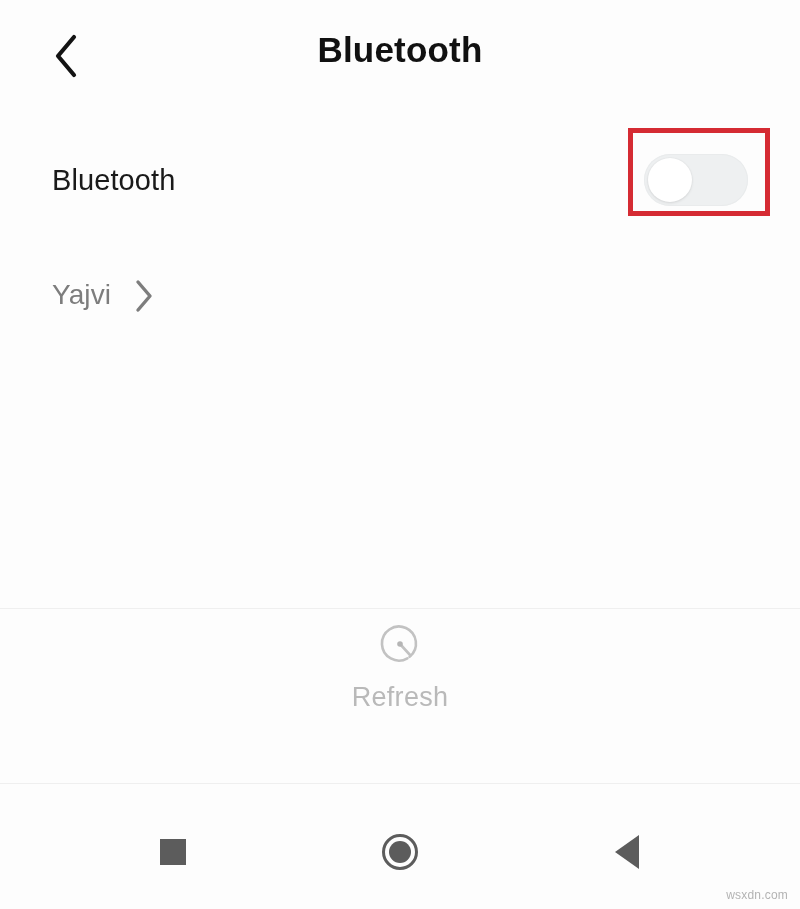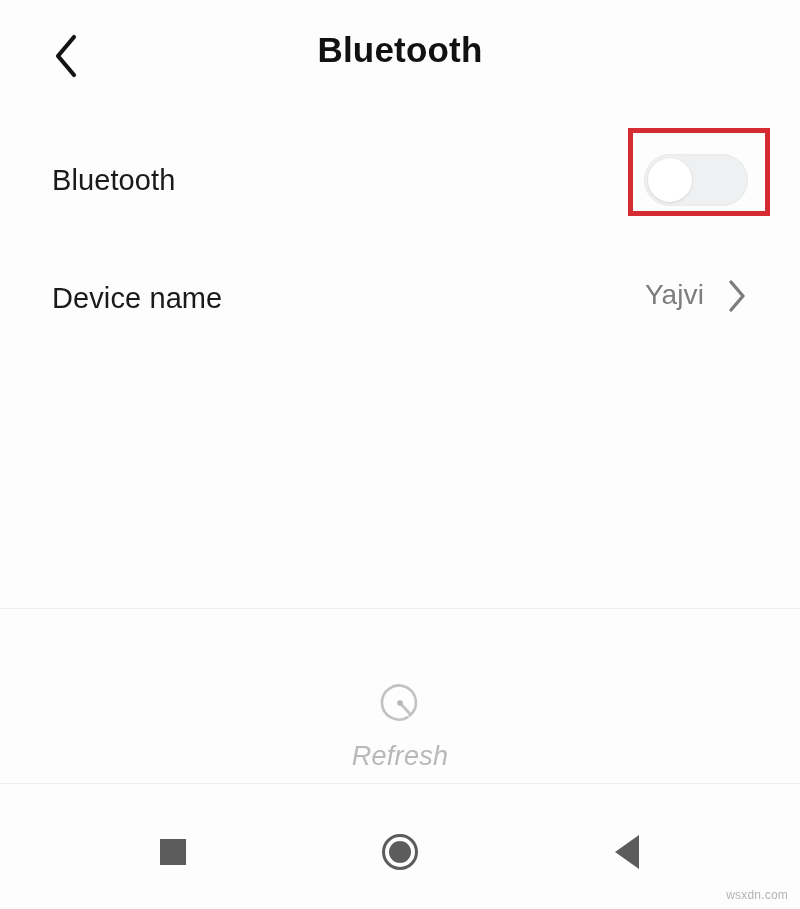--- a/index.html
+++ b/index.html
@@ -136,24 +136,23 @@
     height: 1px;
     background: #efefef;
     flex: none;
   }
   .refresh-section {
     flex: none;
     height: 152px;
     display: flex;
     flex-direction: column;
     align-items: center;
-    justify-content: flex-end;
+    justify-content: flex-start;
     gap: 10px;
     cursor: pointer;
-    font-style: italic;
   }
   .refresh-icon { display: block; }
   .refresh-label {
     font-size: 27px;
     color: #b9b9b9;
     letter-spacing: 0.3px;
   }
 
   
   .navbar {
@@ -238,21 +237,20 @@
       <div class="row-right">
         <div class="toggle-wrap">
           <div class="toggle">
             <div class="knob"></div>
           </div>
         </div>
       </div>
     </div>
 
     <div class="row">
-      <div class="row-label">Device name</div>
       <div class="row-right">
         <div class="row-value">Yajvi</div>
         <span class="chev-right">
           <svg width="22" height="34" viewBox="0 0 22 34" fill="none" xmlns="http://www.w3.org/2000/svg">
             <path d="M5 3 L17 17 L5 31" stroke="#7d7d7d" stroke-width="3.4" stroke-linecap="round" stroke-linejoin="round"></path>
           </svg>
         </span>
       </div>
     </div>
 

